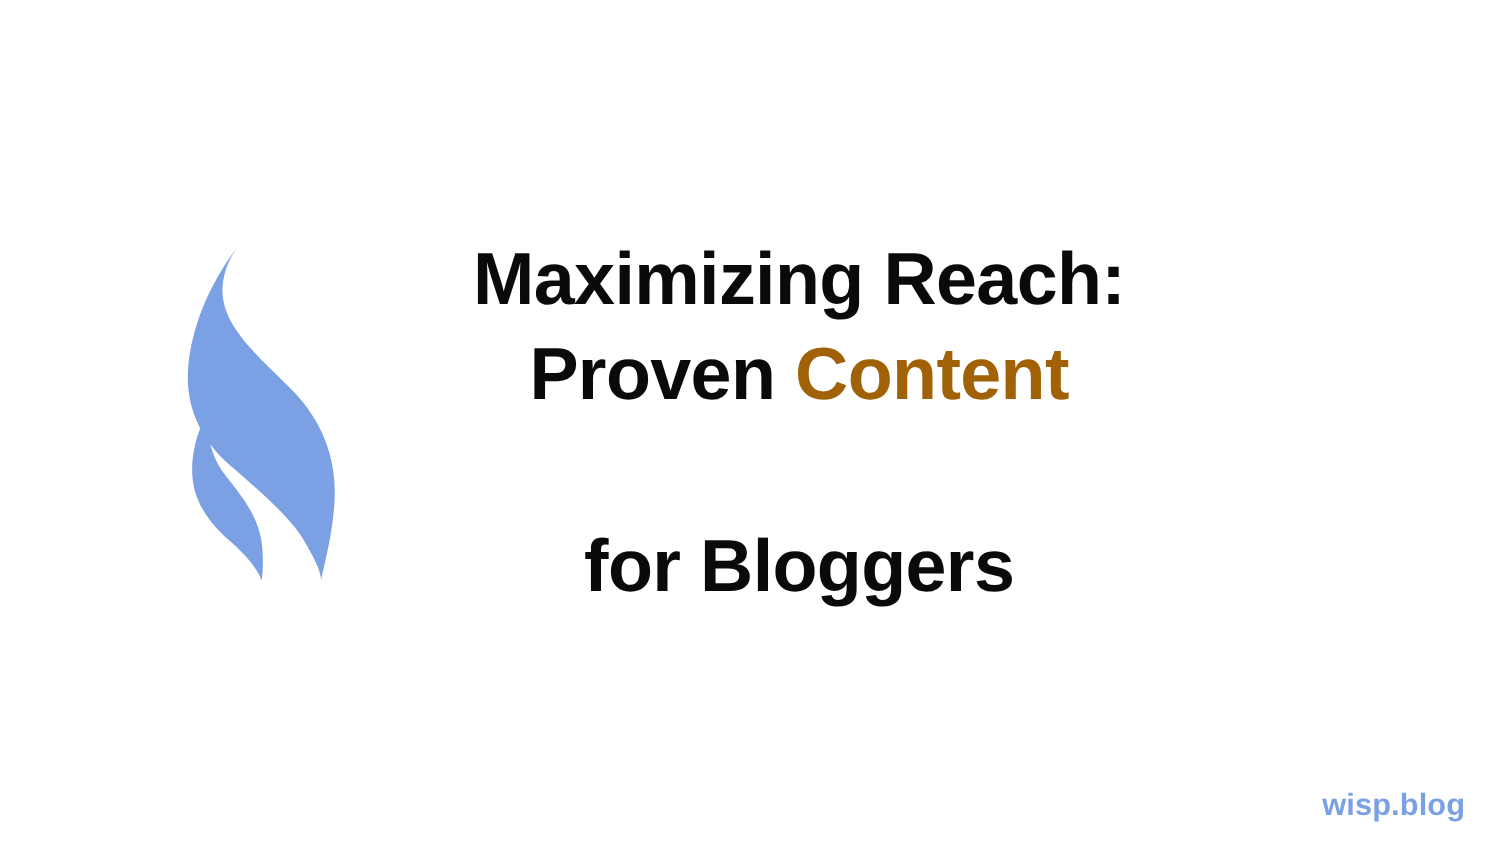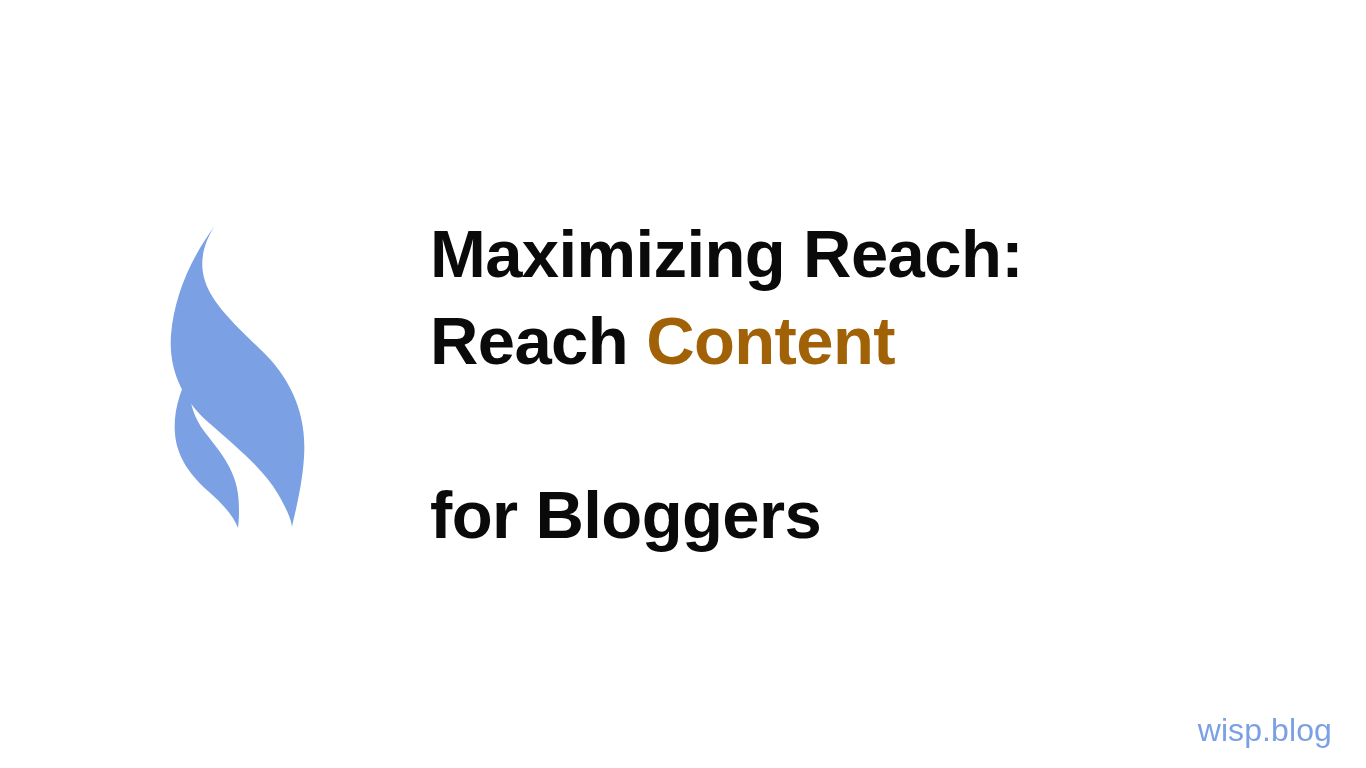--- a/index.html
+++ b/index.html
@@ -62,34 +62,35 @@
 
   .title {
     margin: 0;
     font-family: "Liberation Sans", "DejaVu Sans", sans-serif;
     font-size: 67px;
     line-height: 87px;
     font-weight: 700;
     letter-spacing: -0.6px;
     color: #0a0a0a;
     word-spacing: 0px;
+    text-align: center;
   }
 
   .title .accent {
     color: #a16207;
   }
 
   
   .watermark {
     position: absolute;
     right: 34px;
     bottom: 22px;
     font-family: "Liberation Sans", "DejaVu Sans", sans-serif;
-    font-size: 32px;
-    font-weight: 400;
+    font-size: 28px;
+    font-weight: 700;
     letter-spacing: 0.1px;
     color: #7ba0e4;
     line-height: 1;
     user-select: none;
   }
 </style>
 </head>
 <body>
 
 <div class="card">
@@ -116,21 +117,21 @@
                  C 71 297, 72 280, 69 265
                  C 64 241, 48 224, 36 208
                  C 25 193, 20 175, 22 160
                  C 23 152, 24 147, 26 142 Z" fill="#7ba0e4"></path>
       </svg>
     </div>
 
     <div class="title-block">
       <h1 class="title">
         <span>Maximizing Reach:</span><br>
-        <span>Reach </span><span class="accent">Content</span><br>
+        <span>Proven </span><span class="accent">Content</span><br>
         <br>
         <span>for Bloggers</span>
       </h1>
     </div>
 
   </div>
 
   <div class="watermark">wisp.blog</div>
 
 </div>

